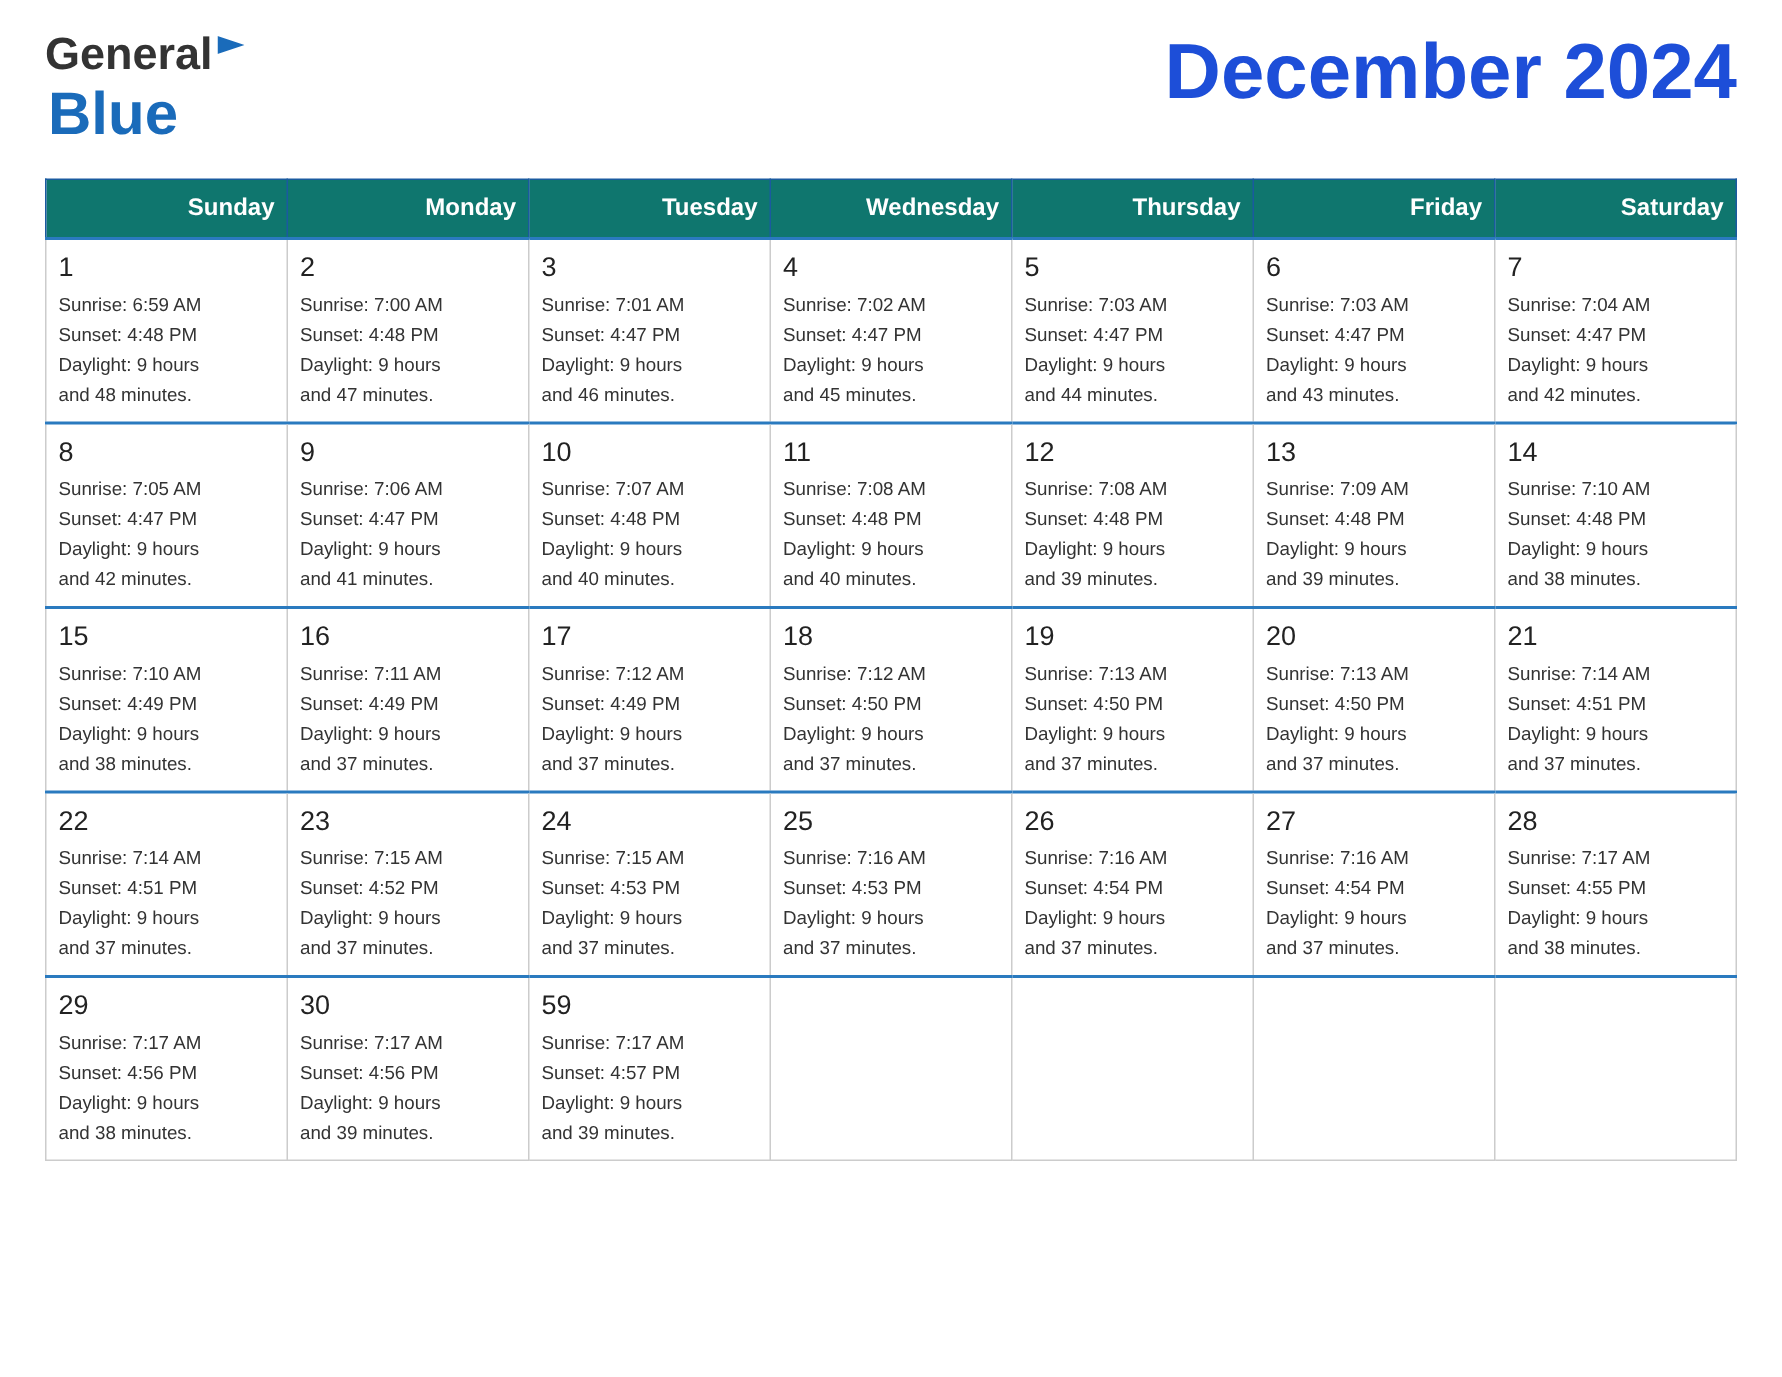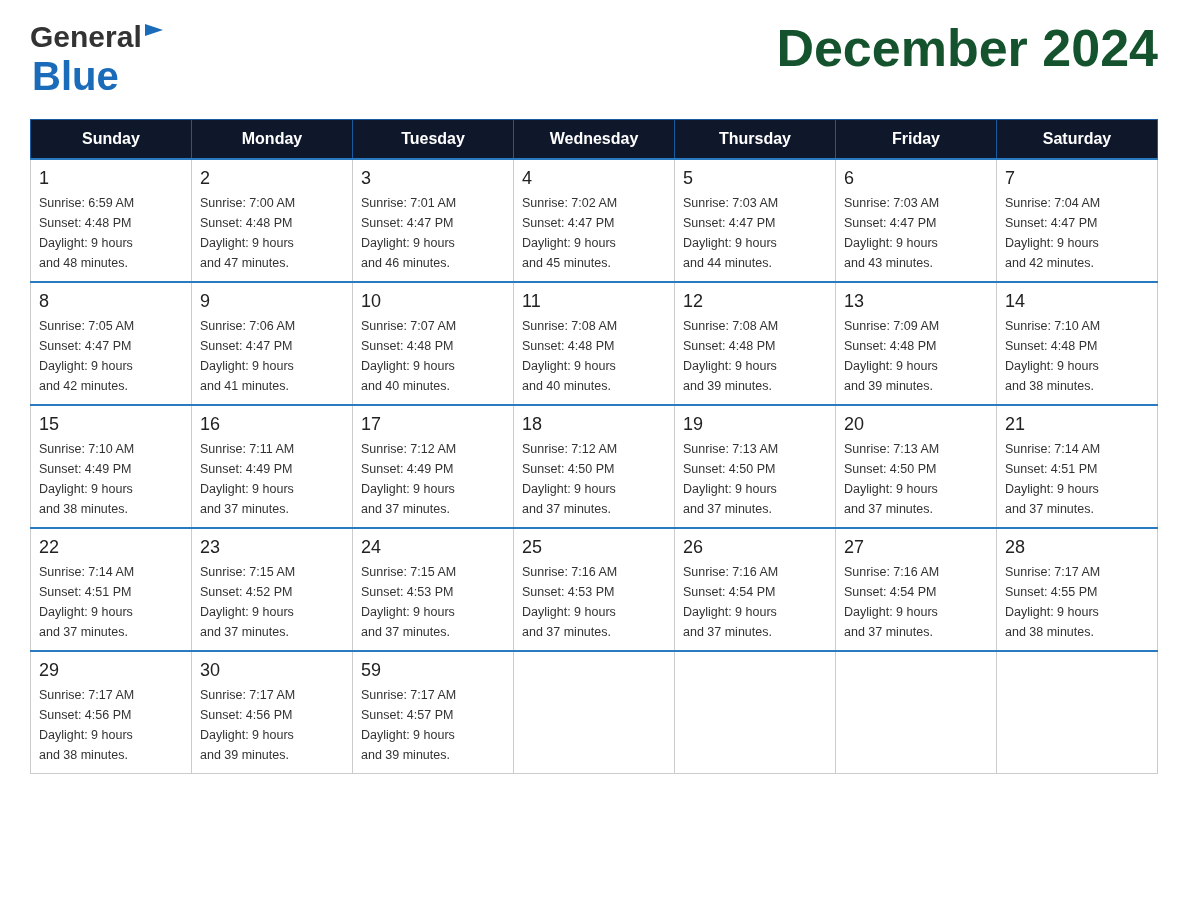--- a/index.html
+++ b/index.html
@@ -15,40 +15,40 @@
       justify-content: space-between;
       align-items: flex-start;
       margin-bottom: 20px;
     }
     .title-section {
       text-align: right;
     }
     .month-title {
       font-size: 52px;
       font-weight: bold;
-      color: #14532d;
+      color: #1d4ed8;
       line-height: 1.1;
     }
     .location-title {
       font-size: 24px;
       color: #444;
       margin-top: 4px;
     }
     .calendar {
       width: 100%;
       border-collapse: collapse;
       border: 1px solid #999;
     }
     .calendar th {
-      background: #0f172a;
+      background: #0f766e;
       color: #ffffff;
       font-size: 16px;
       font-weight: bold;
       padding: 10px 8px;
-      text-align: center;
+      text-align: right;
       border: 1px solid #1a5a9f;
     }
     .calendar td {
       vertical-align: top;
       padding: 8px 8px;
       border: 1px solid #ccc;
       border-top: 2px solid #2a7abf;
       font-size: 13px;
       color: #222;
       width: calc(100% / 7);

